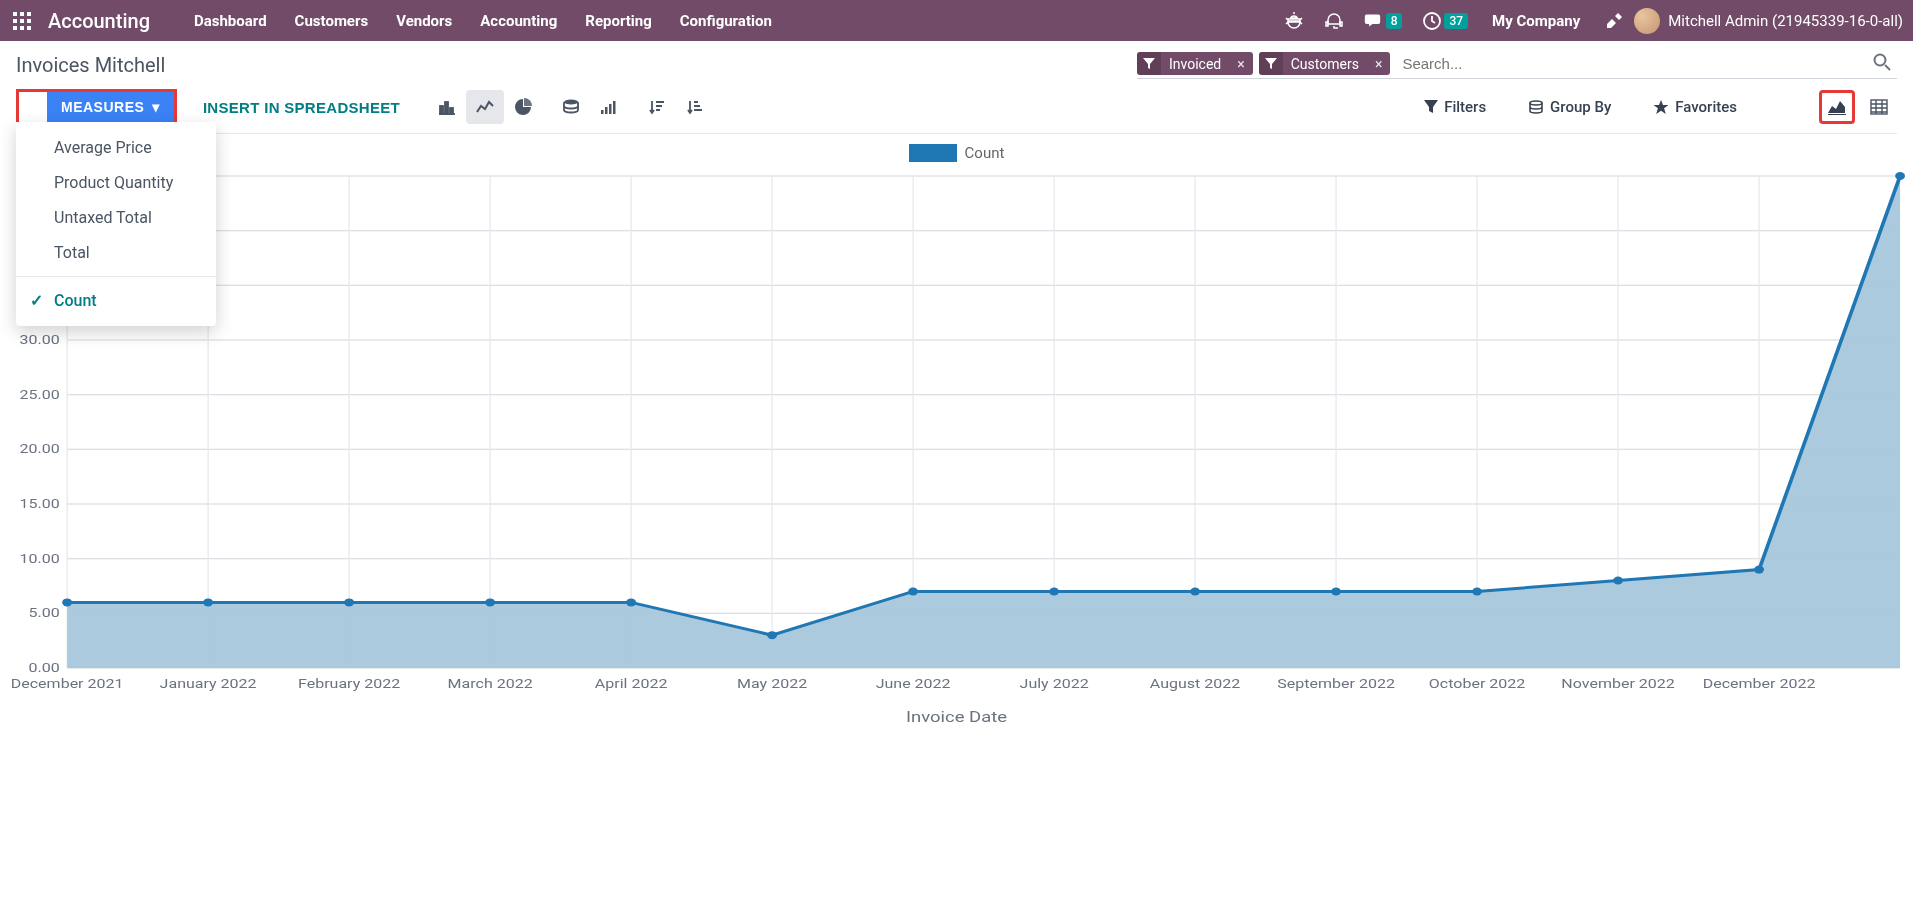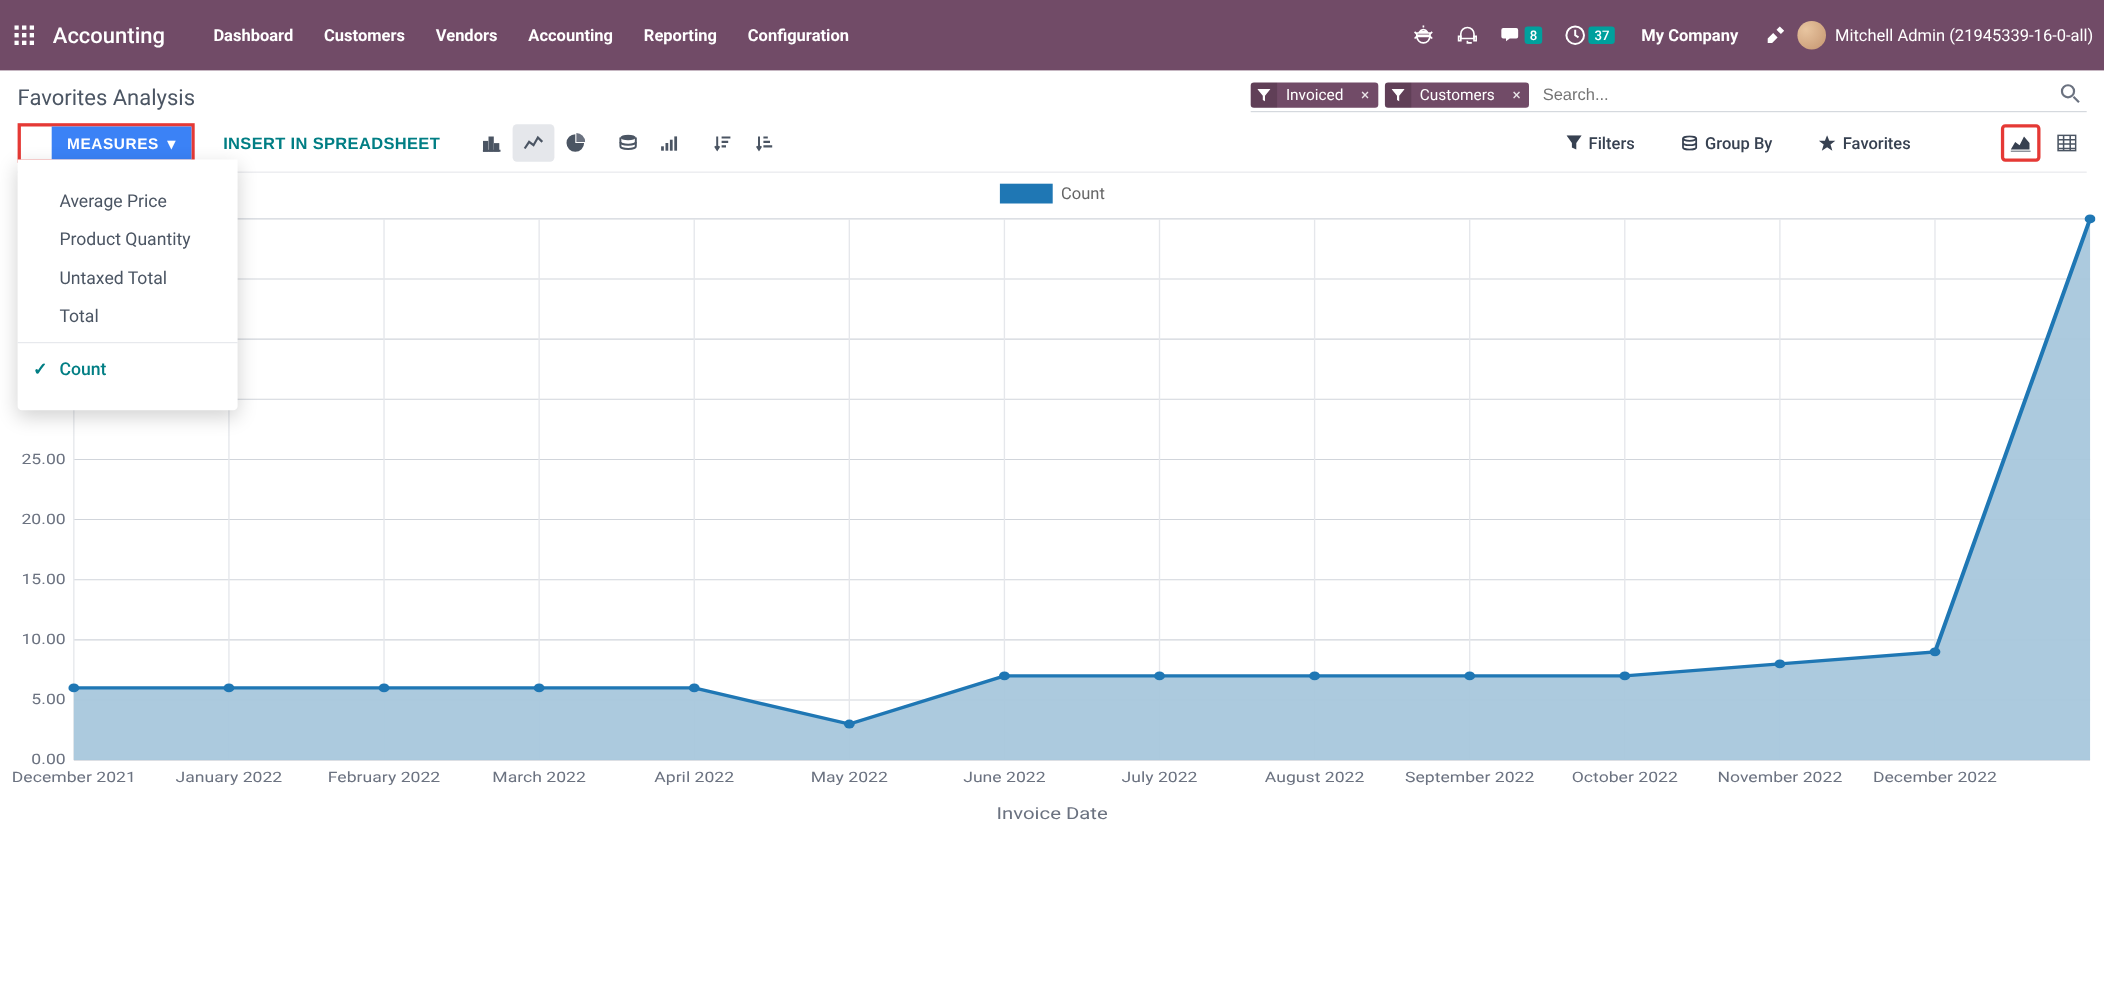--- a/index.html
+++ b/index.html
@@ -1,19 +1,19 @@
 <!DOCTYPE html>
 <html><head>
 <meta charset="utf-8">
 <style>
   * { box-sizing: border-box; margin: 0; padding: 0; }
   body { font-family: -apple-system, BlinkMacSystemFont, "Segoe UI", Roboto, sans-serif; font-size: 14px; color: #374151; background: #fff; }
 
   
-  .navbar { background: #714B67; height: 64px; display: flex; align-items: center; padding: 0 10px; color: #fff; }
+  .navbar { background: #714B67; height: 41px; display: flex; align-items: center; padding: 0 10px; color: #fff; }
   .nav-apps { width: 24px; height: 24px; display: flex; align-items: center; justify-content: center; margin-right: 14px; }
   .nav-brand { font-size: 20px; font-weight: 500; margin-right: 30px; }
   .nav-item { margin: 0 14px; font-size: 15px; cursor: pointer; white-space: nowrap; font-weight: bold; }
   .nav-spacer { flex: 1; }
   .nav-icon { margin: 0 10px; display: flex; align-items: center; position: relative; }
   .nav-badge { background: #00A09D; color: #fff; font-size: 12px; padding: 1px 5px; border-radius: 3px; margin-left: 2px; font-weight: 500; }
   .nav-avatar { width: 26px; height: 26px; border-radius: 50%; background: radial-gradient(circle at 30% 30%, #e8c5a0, #c59570); margin-right: 8px; display: inline-block; }
   .nav-user { display: flex; align-items: center; font-size: 15px; text-align: center; }
 
   
@@ -39,21 +39,21 @@
   .tb-btn.active { background: #e5e7eb; }
 
   .cp-row2-right { margin-left: auto; display: flex; align-items: center; gap: 42px; }
   .search-option { display: inline-flex; align-items: center; gap: 6px; font-size: 15px; color: #374151; cursor: pointer; font-weight: 500; }
 
   .view-switch { display: flex; align-items: center; gap: 6px; margin-left: 40px; }
   .vs-btn { width: 36px; height: 34px; display: flex; align-items: center; justify-content: center; border-radius: 4px; color: #4b5563; cursor: pointer; }
   .vs-btn.active-outline { border: 3px solid #E53935; }
 
   
-  .dropdown { position: absolute; top: 100%; left: -3px; background: #fff; min-width: 200px; box-shadow: 0 6px 18px rgba(0,0,0,0.18); z-index: 100; padding: 20px 0; border-radius: 0 0 4px 4px; }
+  .dropdown { position: absolute; top: 100%; left: -3px; background: #fff; min-width: 200px; box-shadow: 0 6px 18px rgba(0,0,0,0.18); z-index: 100; padding: 8px 0; border-radius: 0 0 4px 4px; }
   .dd-item { padding: 8px 20px 8px 38px; font-size: 16px; cursor: pointer; color: #4b5563; position: relative; }
   .dd-item.selected::before { content: "✓"; position: absolute; left: 14px; color: #017E84; font-weight: bold; }
   .dd-item.selected { color: #017E84; font-weight: 500; }
   .dd-sep { height: 1px; background: #e5e7eb; margin: 6px 0; }
 
   
   .chart-area { padding: 10px 0 0; }
   .legend { display: flex; justify-content: center; align-items: center; gap: 8px; margin-bottom: 6px; }
   .legend-swatch { width: 48px; height: 18px; background: #1F77B4; }
   .legend-label { font-size: 15px; color: #666; }
@@ -125,21 +125,21 @@
       </svg>
   </div>
   <div class="nav-user">
     <span class="nav-avatar"></span>
     <span>Mitchell Admin (21945339-16-0-all)</span>
   </div>
 </div>
 
 <div class="control-panel">
   <div class="cp-row1">
-    <div class="page-title">Favorites Analysis</div>
+    <div class="page-title">Invoices Mitchell</div>
     <div class="cp-search-area">
       <span class="facet">
         <span class="facet-icon">
             <svg width="12" height="12" viewBox="0 0 12 12" fill="#fff">
               <path d="M0 0h12L7 6v5l-2-1V6z"></path>
             </svg>
           </span>
         <span class="facet-label">Invoiced</span>
         <span class="facet-x">×</span>
       </span>

